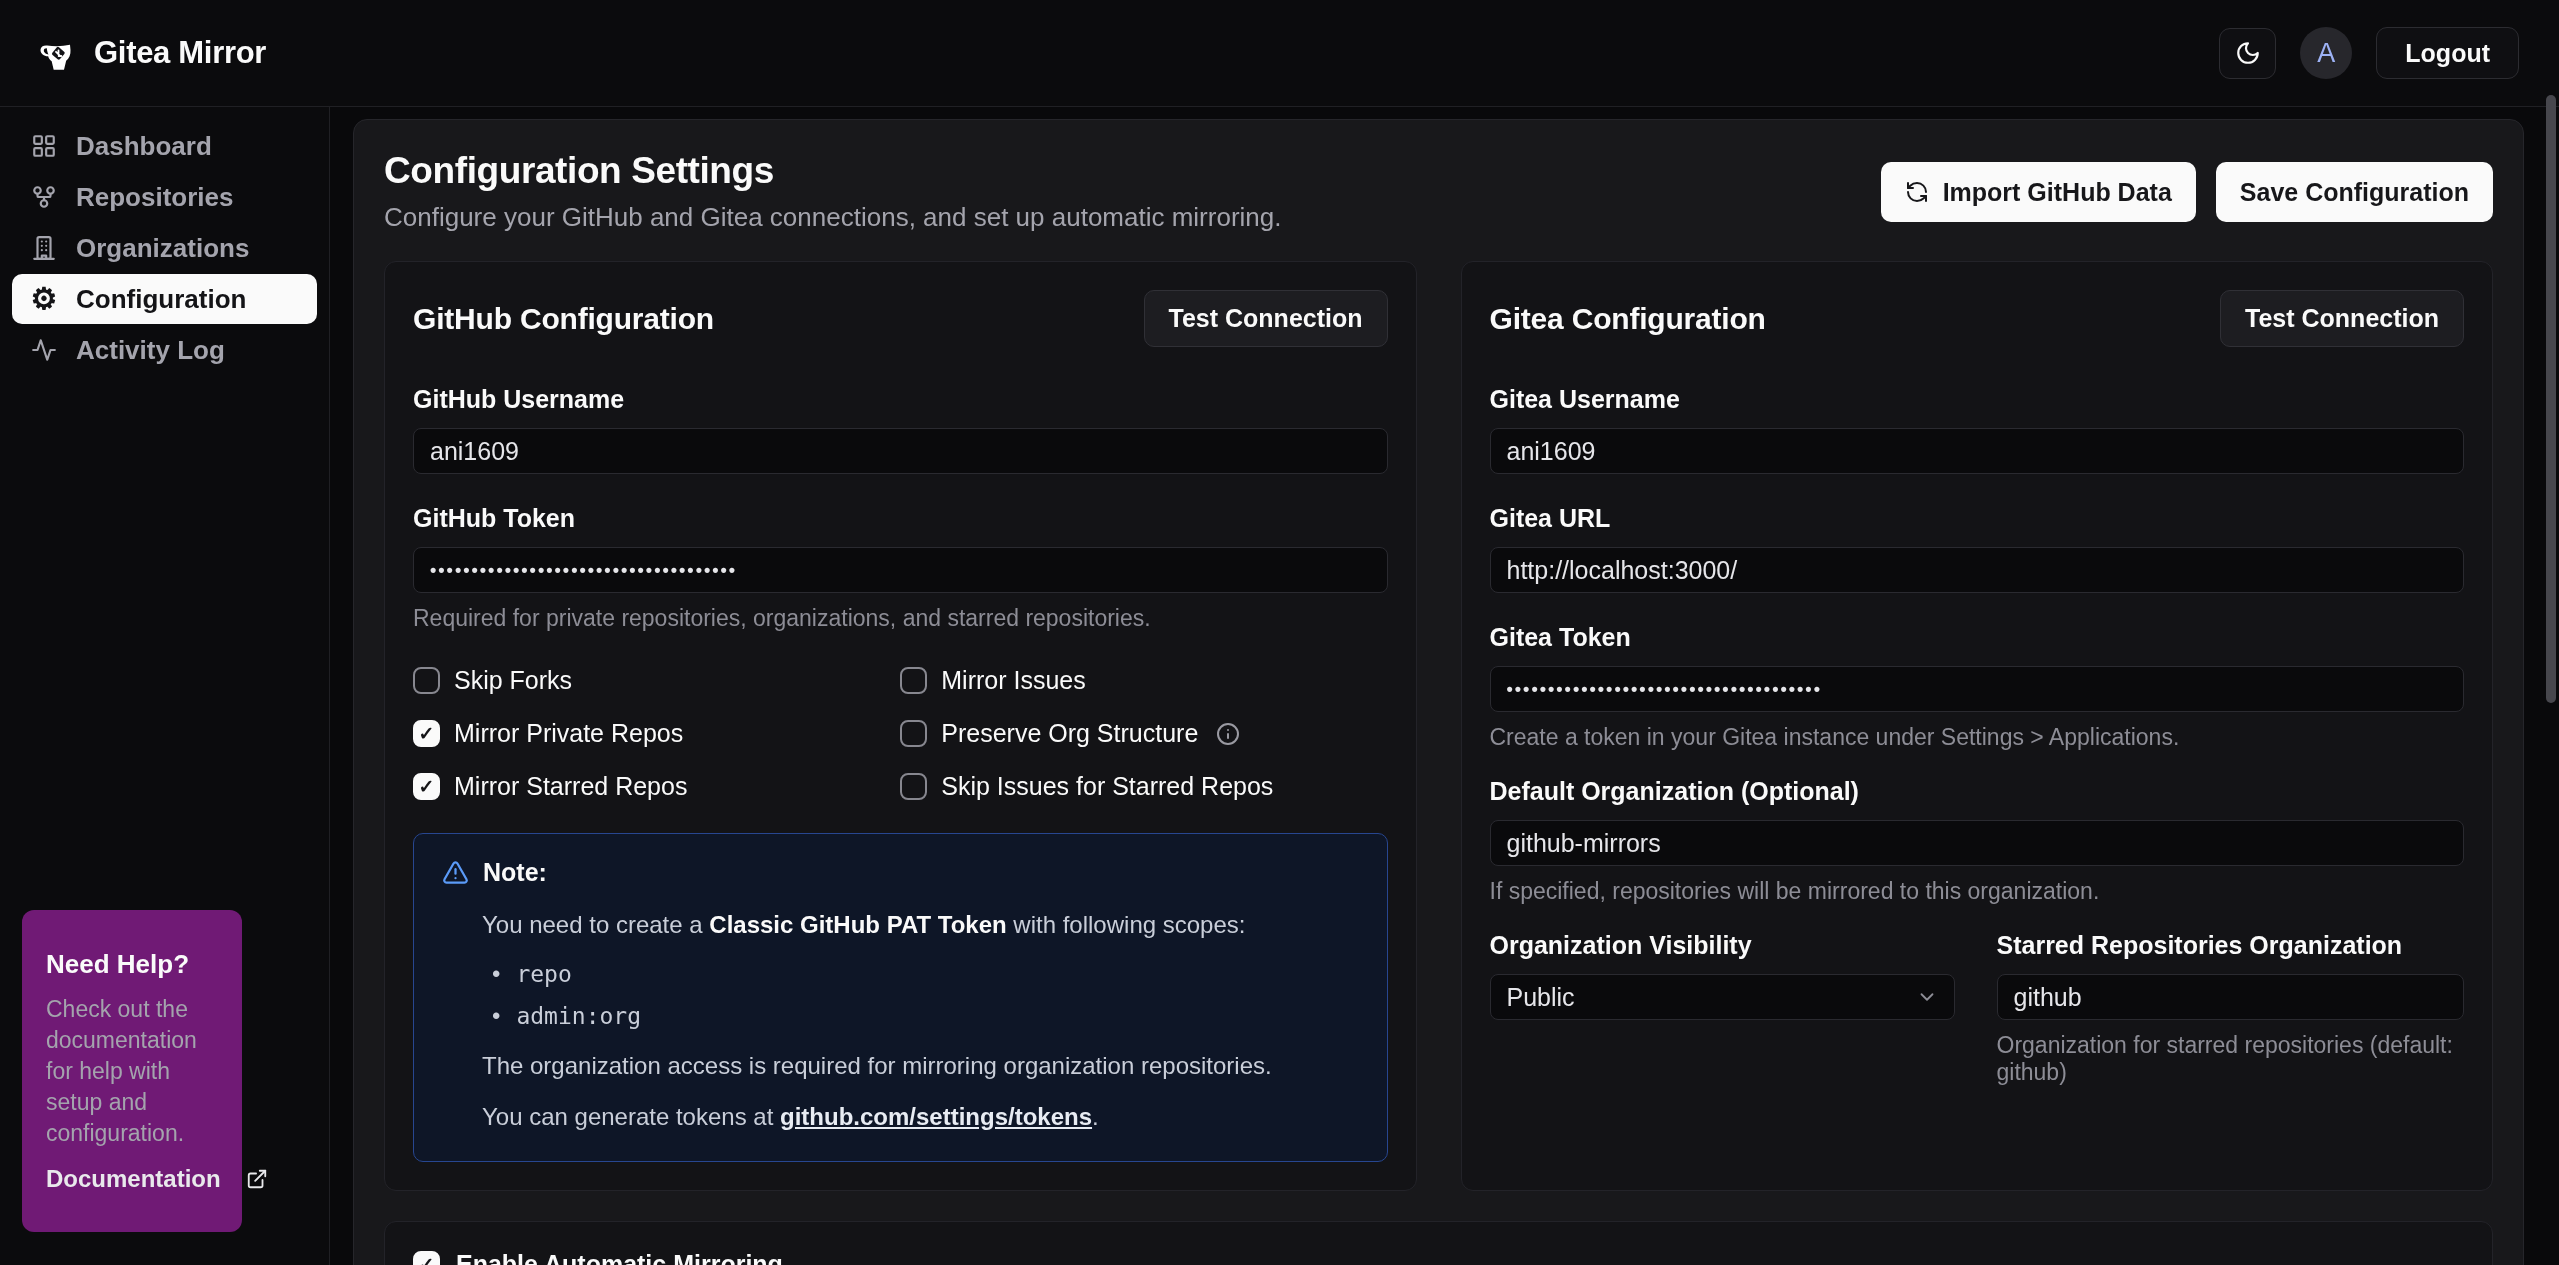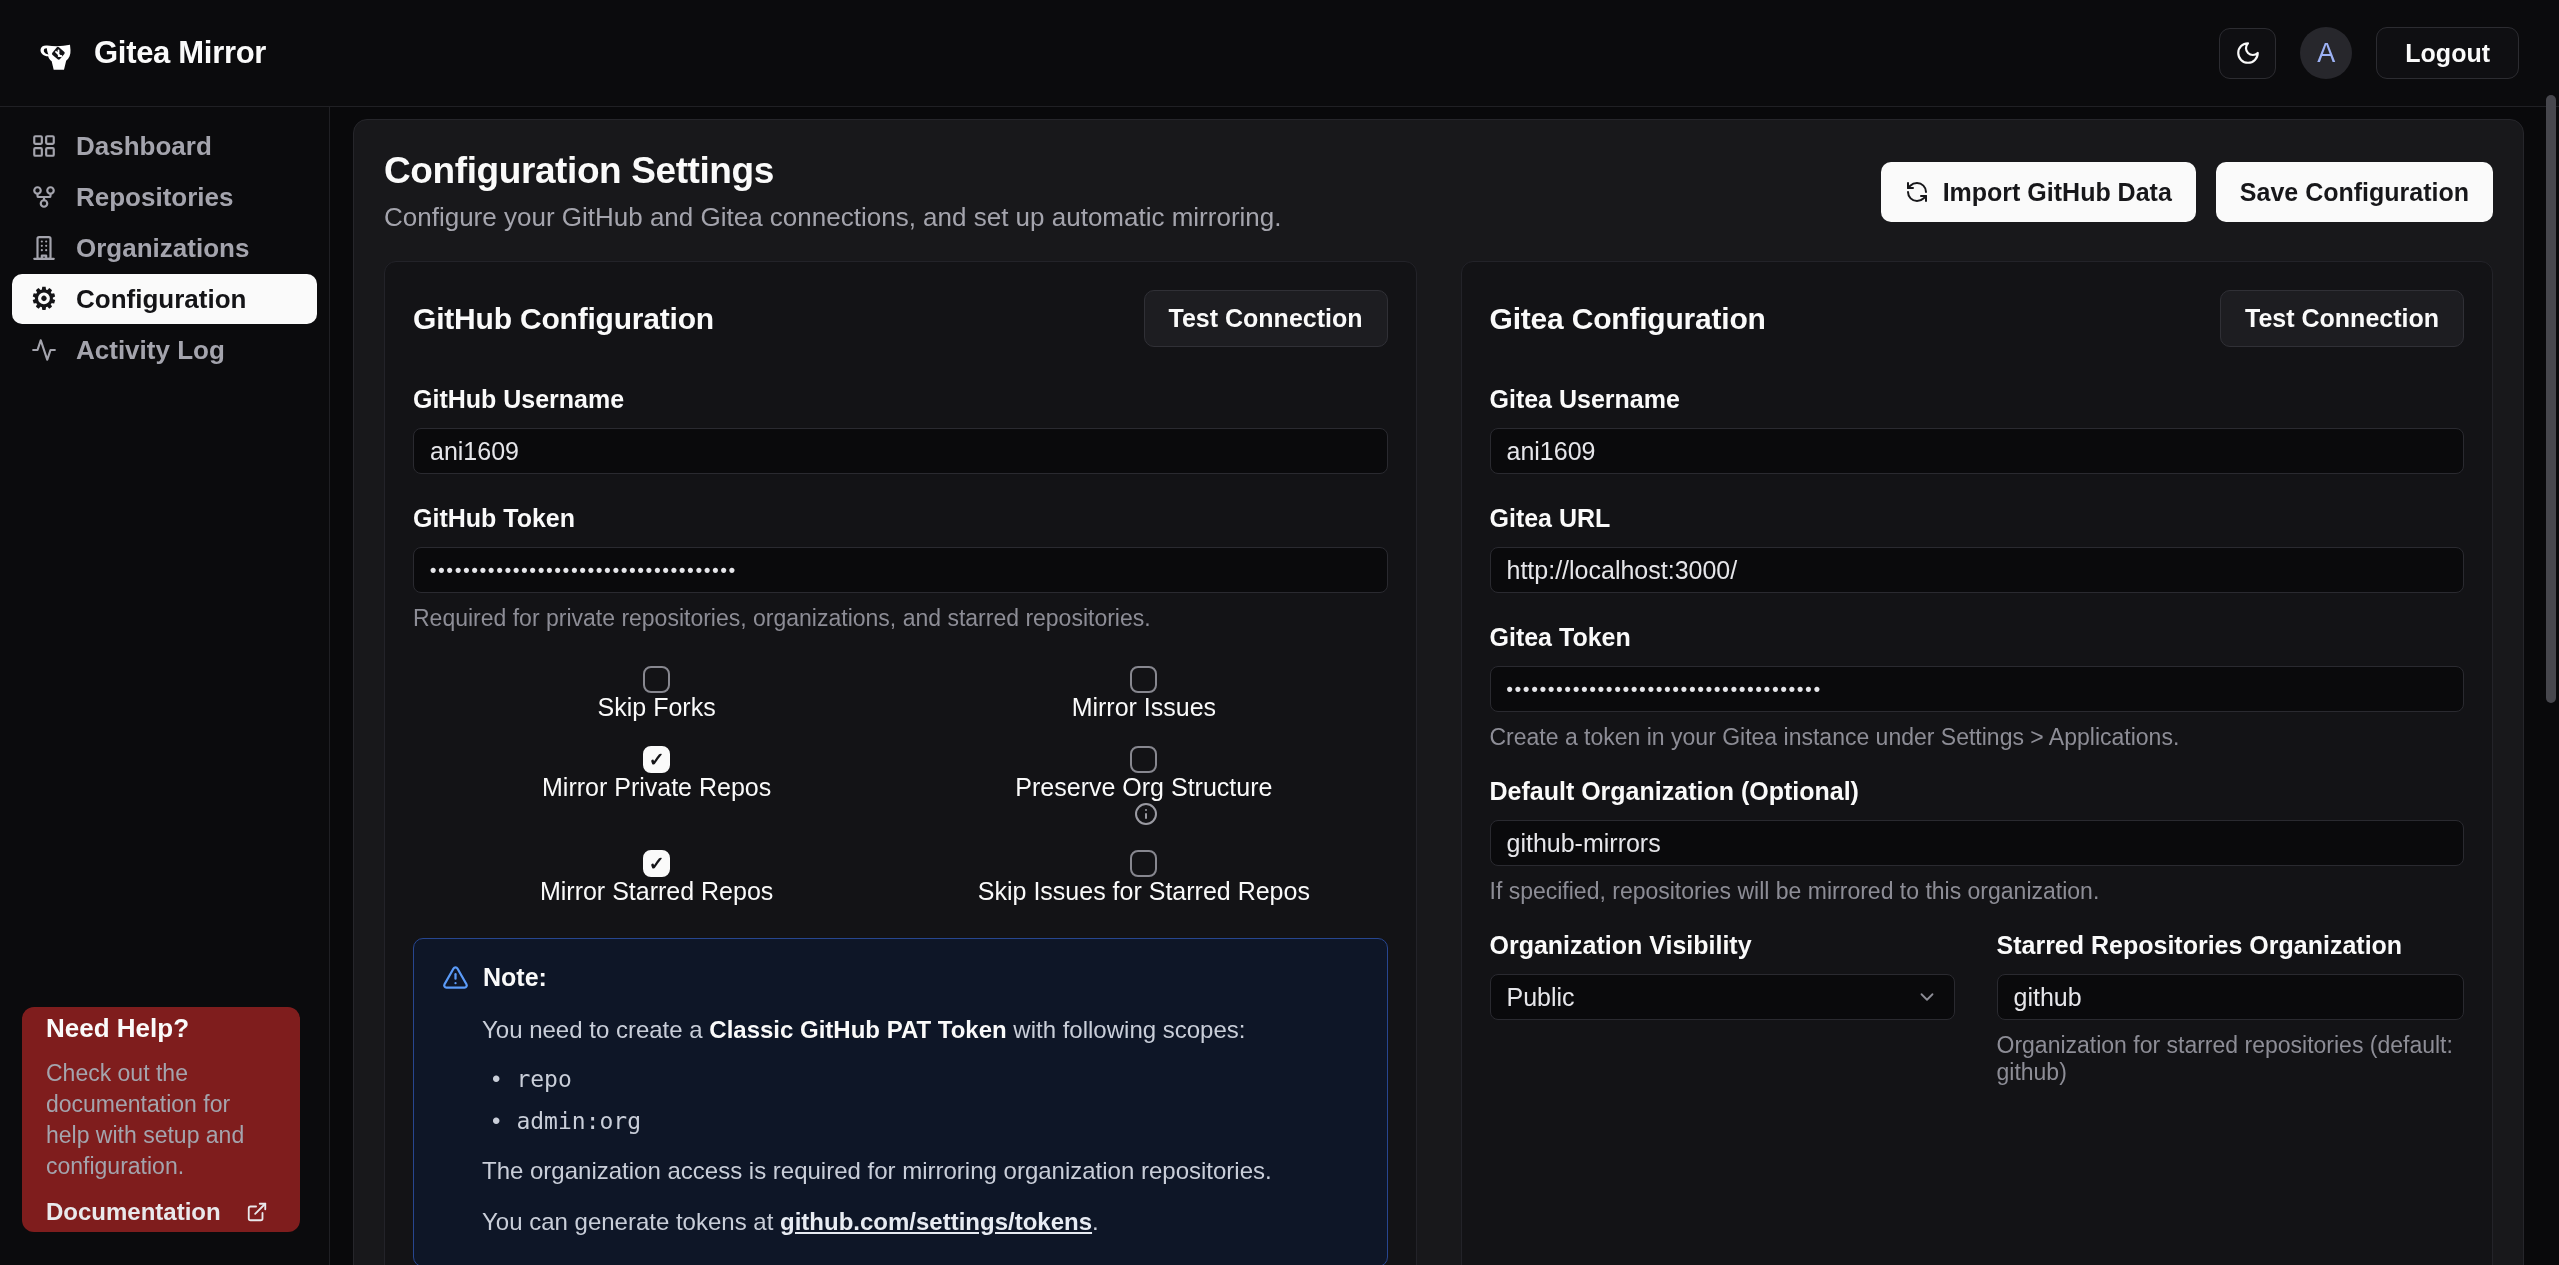--- a/index.html
+++ b/index.html
@@ -59,23 +59,23 @@
     border-radius: 10px;
     color: #a4a4ad; font-size: 26px; font-weight: 600;
     cursor: pointer;
   }
   .nav-item .icn { width: 28px; display: flex; justify-content: center; color: #a4a4ad; }
   .nav-item.active { background: #fafafa; color: #141417; }
   .nav-item.active .icn { color: #141417; }
   .gear-glyph { font-size: 30px; line-height: 1; }
 
   .help-card {
-    position: absolute; left: 22px; bottom: 33px; width: 278px;
-    background: #7f1d1d; border-radius: 12px;
-    padding: 6px 24px;
+    position: absolute; left: 22px; bottom: 33px; width: 220px;
+    background: #701a75; border-radius: 12px;
+    padding: 39px 24px;
   }
   .help-title { font-size: 26px; font-weight: 700; margin-bottom: 14px; }
   .help-body { font-size: 23px; line-height: 1.35; color: #a4a4ad; margin-bottom: 16px; }
   .help-link { display: inline-flex; align-items: center; gap: 25px; font-size: 24px; font-weight: 600; color: #e9e9ec; cursor: pointer; }
 
   
   .main { flex: 1; padding: 12px 35px 0 23px; }
   .container {
     background: #18181b;
     border: 1px solid #26262b;
@@ -127,21 +127,21 @@
     padding: 0 16px; font-size: 25px;
     font-family: inherit; outline: none;
   }
   .text-input.token { font-size: 18px; letter-spacing: 2px; font-weight: 700; }
   .field-help { margin-top: 12px; font-size: 23px; color: #8d8d96; }
 
   .cb-grid {
     display: grid; grid-template-columns: 1fr 1fr;
     row-gap: 24px; margin: 34px 0 6px 0;
   }
-  .cb-row { display: flex; align-items: center; gap: 0; cursor: pointer; flex-direction: column; }
+  .cb-row { display: flex; align-items: center; gap: 14px; cursor: pointer; }
   .cb {
     width: 27px; height: 27px; flex: 0 0 27px;
     border: 2px solid #87878f; border-radius: 8px;
     display: flex; align-items: center; justify-content: center;
   }
   .cb.checked { background: #fafafa; border-color: #fafafa; }
   .cb.checked::after { content: "✓"; color: #141417; font-size: 19px; font-weight: 700; }
   .cb-label { font-size: 25px; font-weight: 500; }
   .info-icn { color: #9a9aa2; margin-left: 4px; }
 

